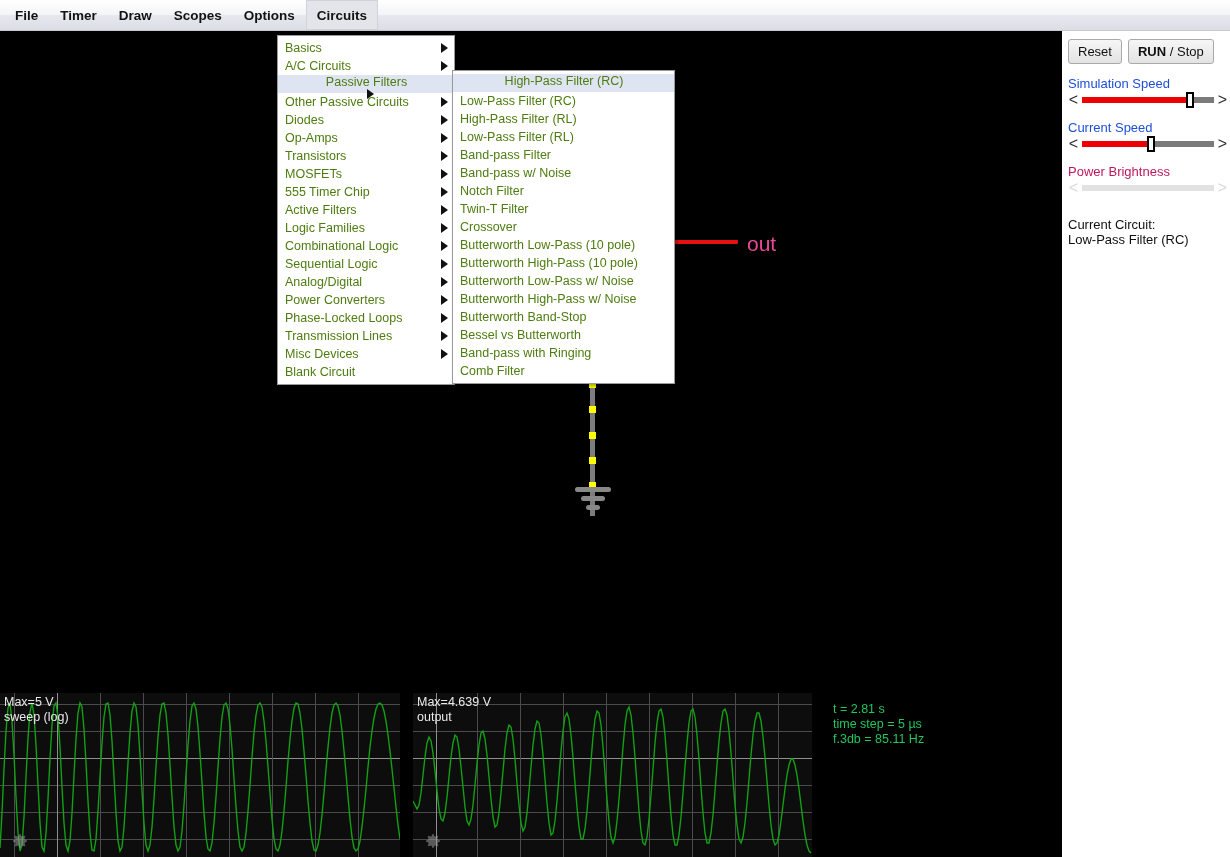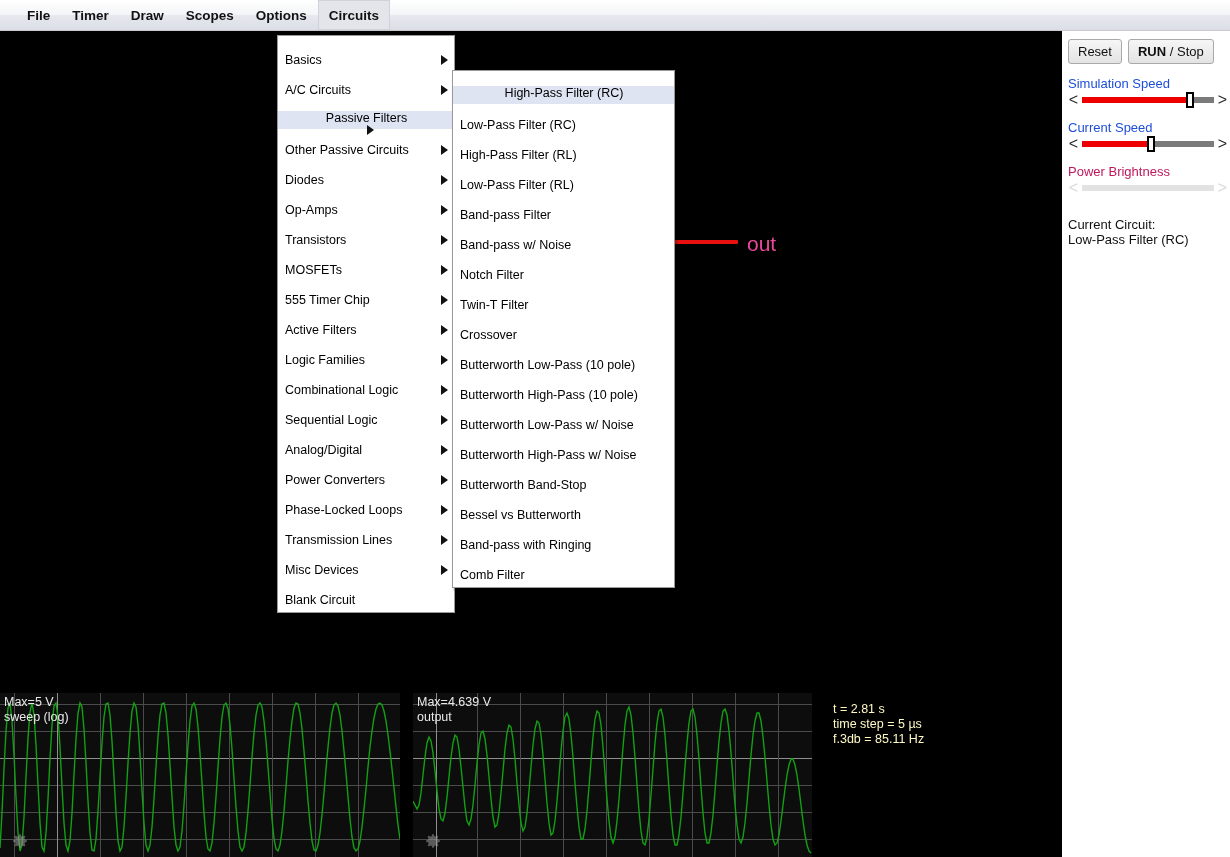--- a/index.html
+++ b/index.html
@@ -16,21 +16,21 @@
     background: #ffffff;
   }
 
   
   #menubar {
     position: absolute; left: 0; top: 0;
     width: 1230px; height: 31px;
     background: linear-gradient(to bottom, #ffffff 0%, #f4f5f8 48%, #e6e8ee 52%, #dcdee6 100%);
     border-bottom: 1px solid #c8c9d0;
     display: flex; align-items: stretch;
-    padding-left: 16px;
+    padding-left: 4px;
   }
   .menu-top {
     display: flex; align-items: center;
     padding: 0 11px;
     font-size: 13.5px; font-weight: bold; color: #121212;
     cursor: default;
     white-space: nowrap;
   }
   .menu-top.open {
     background: #e3e5eb;
@@ -87,25 +87,24 @@
     padding: 3px 0;
     z-index: 50;
   }
   #menu-circuits { left: 277px; top: 35px; width: 178px; }
   #menu-passive  { left: 452px; top: 70px; width: 223px; }
   .mi {
     display: flex; align-items: center;
     height: 18px;
     padding: 0 6px 0 7px;
     font-size: 12.5px;
-    color: #000000;
+    color: #4d7c0f;
     white-space: nowrap;
     cursor: default;
     position: relative;
-    margin-top: 12px;
   }
   .mi.sel { background: #dfe4f2; flex-direction: column; }
   .mi .lbl { flex: 1 1 auto; }
   .mi .arrow {
     flex: 0 0 auto;
     width: 0; height: 0;
     margin-left: 8px;
     border-top: 5px solid transparent;
     border-bottom: 5px solid transparent;
     border-left: 7px solid #111111;
@@ -194,21 +193,21 @@
   }
   .scope-gear {
     position: absolute; left: 11px; bottom: 7px;
     width: 18px; height: 18px; opacity: 0.55;
     cursor: pointer;
   }
   .scope-trace { position: absolute; inset: 0; }
   #status-panel {
     position: absolute; left: 824px; top: 0;
     width: 238px; height: 164px;
-    color: #fef9c3; font-size: 12.5px; line-height: 15px;
+    color: #22c55e; font-size: 12.5px; line-height: 15px;
     padding: 9px 0 0 9px;
   }
   #status-panel div { white-space: nowrap; }
 </style>
 </head>
 <body>
 
 <div id="app">
 
   <div id="menubar">

